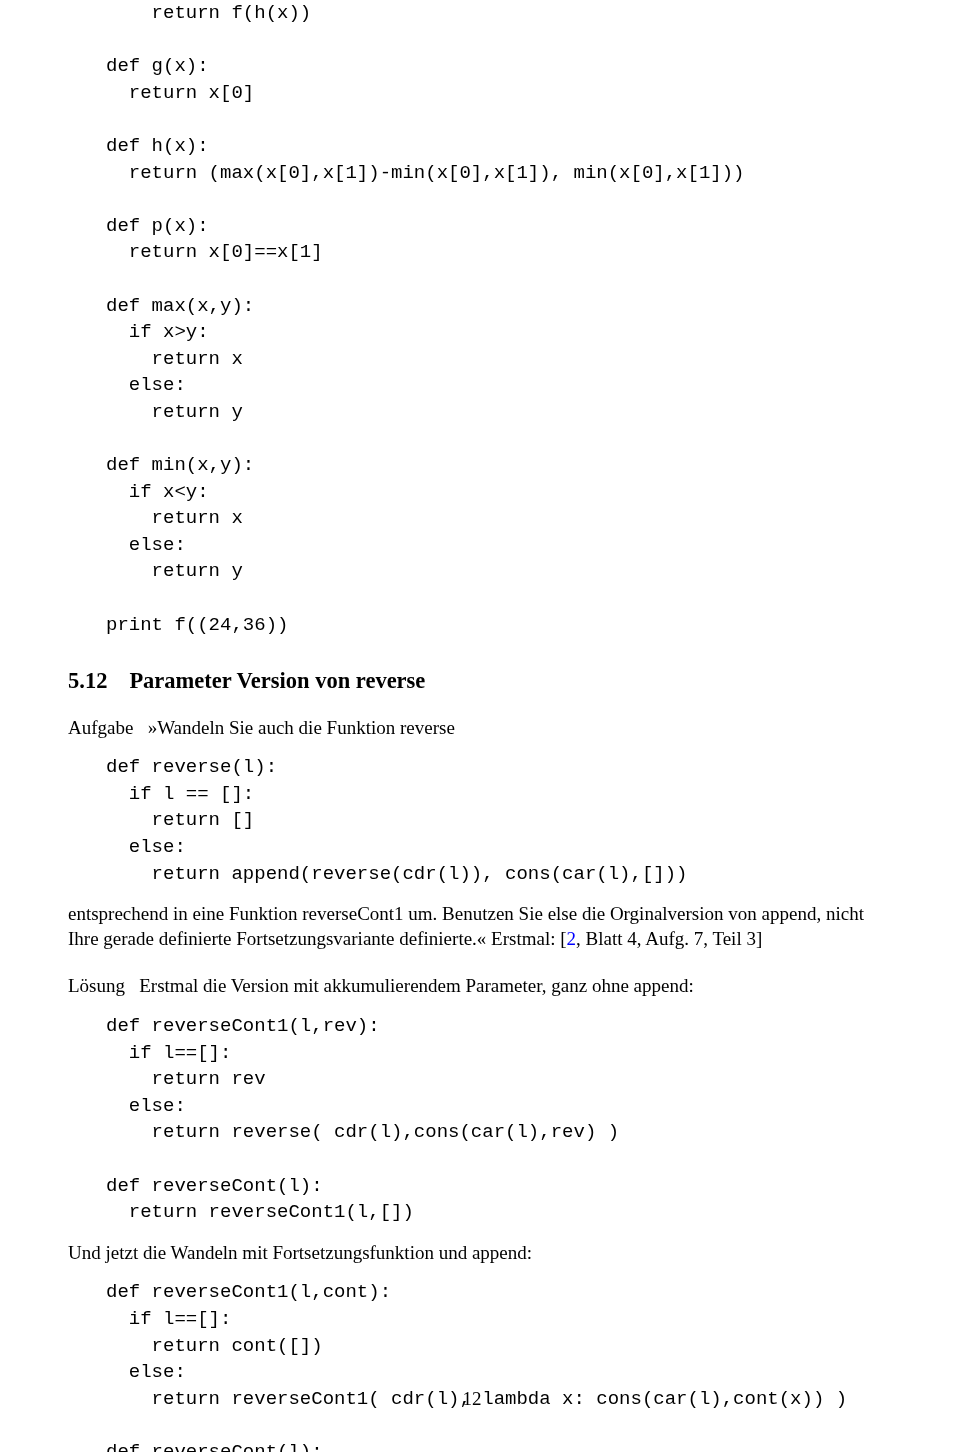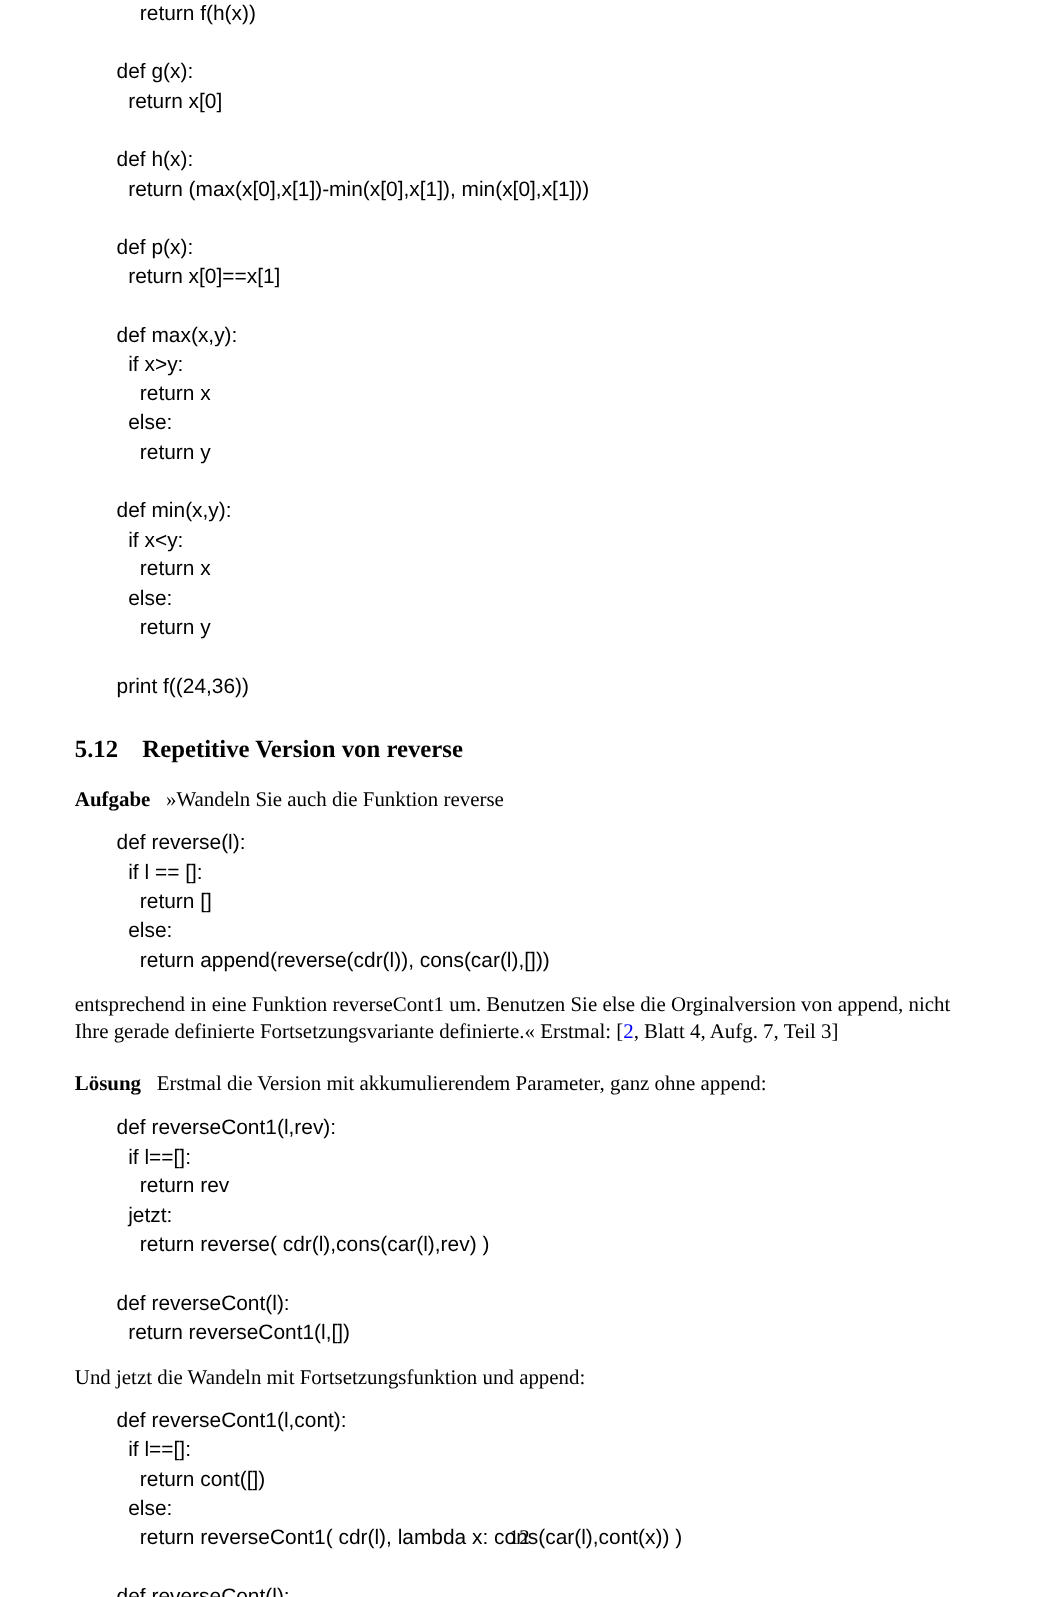--- a/index.html
+++ b/index.html
@@ -16,21 +16,21 @@
       height: 1452px;
       background: #ffffff;
       font-family: "Times New Roman", Times, serif;
       font-size: 19px;
       line-height: 1.35;
       color: #000000;
       padding: 0 68px 0 68px;
       position: relative;
     }
     .code-block {
-      font-family: Liberation Sans, sans-serif;
+      font-family: Liberation Mono, monospace;
       white-space: pre;
       font-size: 19px;
       line-height: 1.4;
       margin-left: 38px;
     }
     .section-heading {
       font-family: "Times New Roman", Times, serif;
       font-weight: bold;
       font-size: 22.5px;
       margin-top: 28px;
@@ -41,21 +41,21 @@
       margin-right: 22px;
     }
     .mono-inline {
       font-family: Liberation Serif, serif;
     }
     .aufgabe-line {
       margin-top: 2px;
       margin-bottom: 14px;
     }
     .bold {
-      font-weight: bold;
+      font-weight: normal;
     }
     .cite-link {
       color: #0000ff;
     }
     .page-number {
       position: absolute;
       bottom: 40px;
       left: 0;
       right: 16px;
       text-align: center;
@@ -97,21 +97,21 @@
 
 def min(x,y):
   if x&lt;y:
     return x
   else:
     return y
 
 print f((24,36))</div>
 
 <div class="section-heading">
-  <span class="section-number">5.12</span><span>Repetitive Version von </span><span class="mono-inline">reverse</span>
+  <span class="section-number">5.12</span><span>Parameter Version von </span><span class="mono-inline">reverse</span>
 </div>
 
 <div class="aufgabe-line">
   <span class="bold">Aufgabe</span><span>&nbsp;&nbsp;&nbsp;»Wandeln Sie auch die Funktion </span><span class="mono-inline">reverse</span>
 </div>
 
 <div class="code-block">def reverse(l):
   if l == []:
     return []
   else:
@@ -121,21 +121,21 @@
   <span>entsprechend in eine Funktion </span><span class="mono-inline">reverseCont1</span><span> um. Benutzen Sie else die Orginalversion von </span><span class="mono-inline">append</span><span>, nicht Ihre gerade definierte Fortsetzungsvariante </span><span class="mono-inline">definierte</span><span>.« Erstmal: [</span><span class="cite-link">2</span><span>, Blatt 4, Aufg. 7, Teil 3]</span>
 </div>
 
 <div class="loesung-line">
   <span class="bold">Lösung</span><span>&nbsp;&nbsp;&nbsp;Erstmal die Version mit akkumulierendem Parameter, ganz ohne </span><span class="mono-inline">append</span><span>:</span>
 </div>
 
 <div class="code-block">def reverseCont1(l,rev):
   if l==[]:
     return rev
-  jetzt:
+  else:
     return reverse( cdr(l),cons(car(l),rev) )
 
 def reverseCont(l):
   return reverseCont1(l,[])</div>
 
 <div class="text-line" style="margin-top:14px;">
   <span>Und jetzt die Wandeln mit Fortsetzungsfunktion und </span><span class="mono-inline">append</span><span>:</span>
 </div>
 
 <div class="code-block">def reverseCont1(l,cont):

